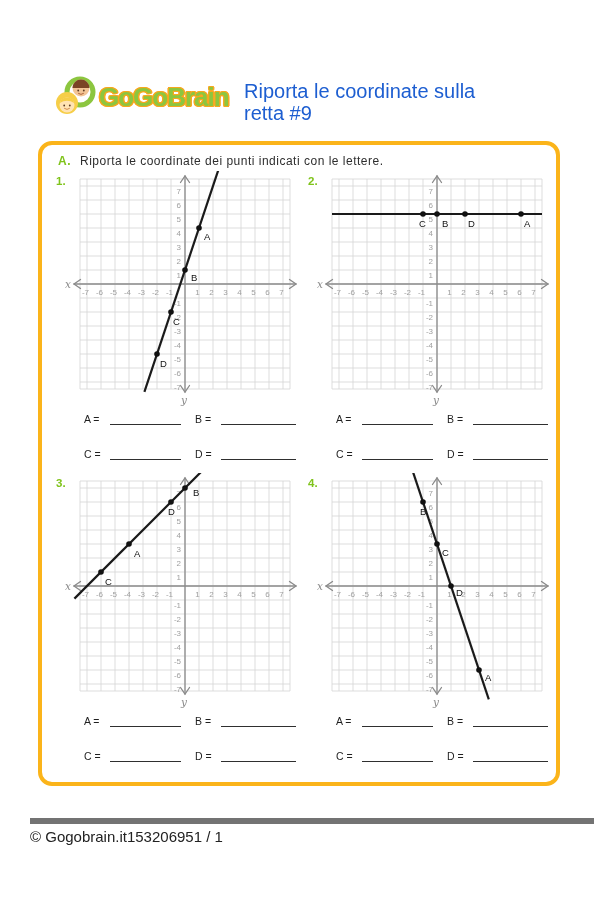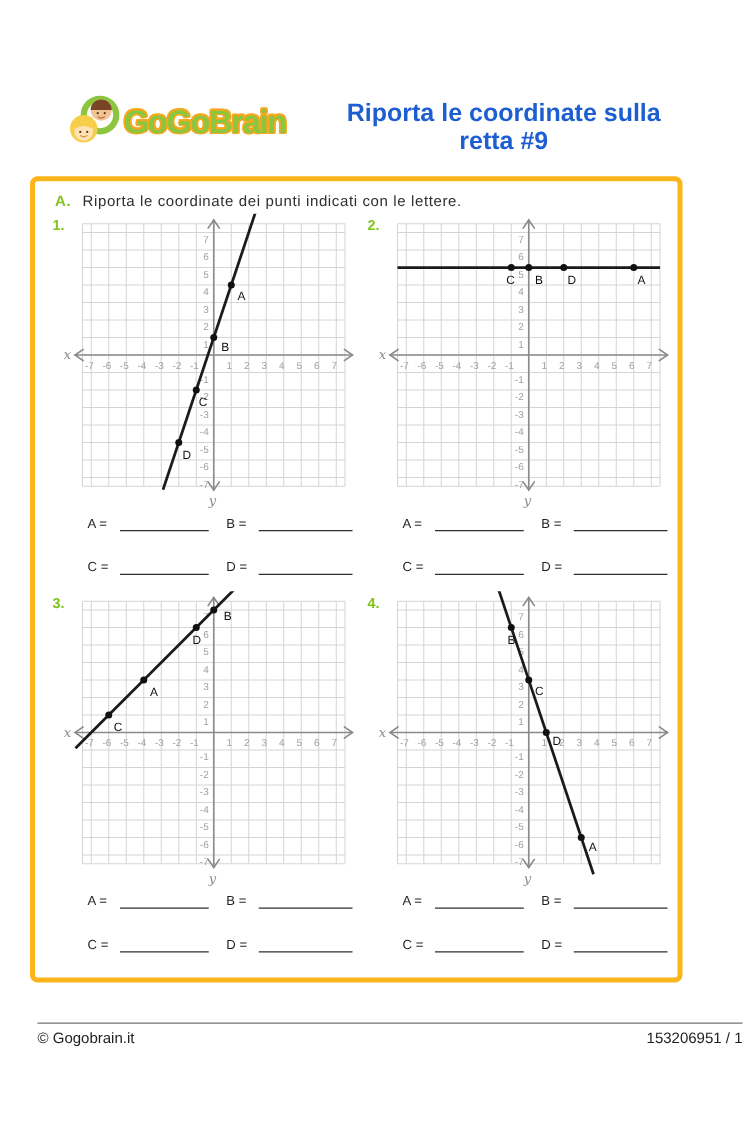--- a/index.html
+++ b/index.html
@@ -4,45 +4,45 @@
 <style>
   html,body{margin:0;padding:0;background:#fff;}
   .page{position:relative;width:600px;height:900px;background:#ffffff;overflow:hidden;
         font-family:"Liberation Sans",sans-serif;padding-left:24px;}
 
   
   .logo{position:absolute;left:52px;top:74px;display:flex;align-items:center;gap:1px;}
   .logo-text{font-size:26px;font-weight:800;letter-spacing:-1px;color:#8CC63F;
      text-shadow:-1.4px 0 #F7A71E,1.4px 0 #F7A71E,0 -1.4px #F7A71E,0 1.4px #F7A71E,
                  -1px -1px #F7A71E,1px -1px #F7A71E,-1px 1px #F7A71E,1px 1px #F7A71E;}
-  .title{position:absolute;left:244px;top:80px;width:318px;text-align:center;
-         font-size:20px;line-height:22px;font-weight:700;color:#1D5ED1;}
+  .title{position:absolute;left:244px;top:80px;width:318px;
+         font-size:20px;line-height:22px;font-weight:400;color:#1D5ED1;}
 
   
-  .box{position:absolute;left:24px;top:141px;width:522px;height:645px;box-sizing:border-box;
-       border:4px solid #FBB41A;border-radius:6px;padding:6px 0 0 12px;}
+  .box{position:absolute;left:38px;top:141px;width:522px;height:645px;box-sizing:border-box;
+       border:4px solid #FBB41A;border-radius:14px;padding:6px 0 0 12px;}
   .instruction{margin:2px 0 2px 4px;font-size:12px;letter-spacing:.5px;color:#2e2e2e;line-height:16px;}
   .instr-label{color:#7FC31B;font-weight:700;margin-right:9px;}
 
   .exercises{display:grid;grid-template-columns:252px 252px;}
   .exercise{position:relative;height:302px;}
   .ex-num{position:absolute;left:2px;top:4px;font-size:11.5px;font-weight:700;color:#7FC31B;}
   .graph{display:block;margin-left:6px;}
 
   .answers{margin:2px 0 0 30px;}
   .ans-row{display:flex;align-items:flex-end;height:16px;}
   .ans-row + .ans-row{margin-top:19px;}
   .ans-label{font-size:10.5px;color:#1f1f1f;width:26px;flex:0 0 auto;}
   .ans-blank{width:71px;height:14px;border-bottom:1px solid #2f2f2f;margin-right:14px;flex:0 0 auto;}
   .ans-blank:last-child{width:75px;margin-right:0;}
 
   
-  .footer{position:absolute;left:30px;right:30px;top:818px;border-top:1px solid #737373;
-          display:flex;justify-content:space-between;padding-top:4px;
-          font-size:12px;color:#222;}
+  .footer{position:absolute;left:30px;right:30px;top:818px;border-top:6px solid #737373;
+          display:flex;justify-content:flex-start;padding-top:4px;
+          font-size:15px;color:#222;}
 </style>
 </head>
 <body>
 
 <div class="page">
 
   <div class="logo">
     <svg width="46" height="46" viewBox="0 0 46 46">
       <circle cx="28" cy="18" r="13" fill="#ffffff" stroke="#8CC63F" stroke-width="5"></circle>
       <circle cx="29" cy="14" r="8.5" fill="#F2C495"></circle>

